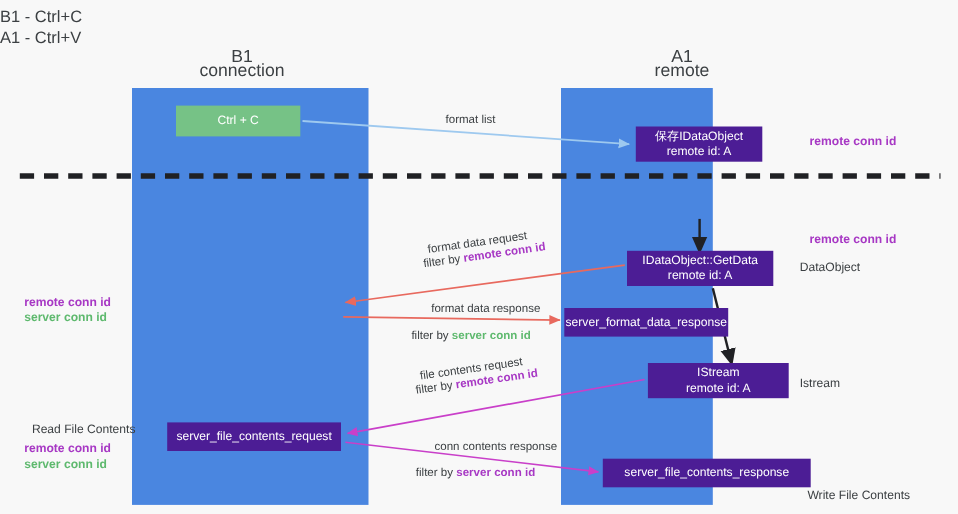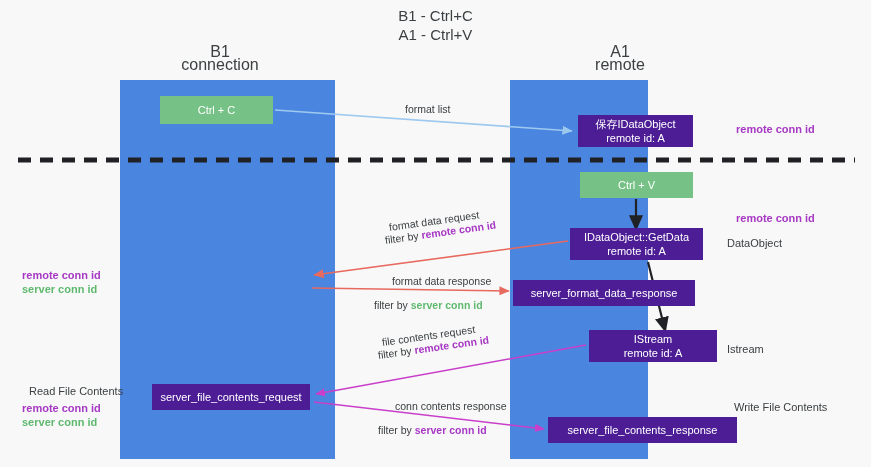--- a/index.html
+++ b/index.html
@@ -15,21 +15,21 @@
   .lane{
     position:absolute;
     background:#4a86e0;
   }
   #lane-b1{left:120px;top:80px;width:215px;height:379px;}
   #lane-a1{left:510px;top:80px;width:138px;height:379px;}
 
   
   #title{
     position:absolute;left:0;top:6px;width:871px;
-    text-align:center;font-size:15px;color:#3c4043;line-height:19px;
+    font-size:15px;color:#3c4043;line-height:19px;
     white-space:pre-line;
   }
   .lane-head{
     position:absolute;text-align:center;font-size:16px;
     color:#3c4043;line-height:13px;white-space:pre-line;
   }
   #head-b1{left:160px;top:45px;width:120px;}
   #head-a1{left:560px;top:45px;width:120px;}
 
   
@@ -43,39 +43,39 @@
     box-sizing:border-box;
   }
   .node.green{background:#76c286;}
   .node.orange{background:#4c1d95;}
 
   #n-ctrlc{left:160px;top:96px;width:113px;height:28px;text-align:right;}
   #n-save-ido{left:578px;top:115px;width:115px;height:32px;}
   #n-ctrlv{left:580px;top:172px;width:113px;height:26px;}
   #n-getdata{left:570px;top:228px;width:133px;height:32px;}
   #n-sfdreq{left:152px;top:268px;width:158px;height:26px;}
-  #n-sfdres{left:513px;top:280px;width:182px;height:26px;}
+  #n-sfdres{left:513px;top:280px;width:149px;height:26px;}
   #n-istream{left:589px;top:330px;width:128px;height:32px;}
   #n-sfcreq{left:152px;top:384px;width:158px;height:26px;}
   #n-sfcres{left:548px;top:417px;width:189px;height:26px;}
 
   
   .anno{
     position:absolute;font-size:11px;line-height:14px;
     white-space:pre-line;
   }
   .anno.plain{color:#3c4043;}
   .anno.purple{color:#a738c4;font-weight:bold;}
   .anno.green{color:#5eb96e;font-weight:bold;}
 
   #a-r1{left:736px;top:122px;}
   #a-r2{left:736px;top:211px;}
   #a-r3{left:727px;top:236px;}
   #a-r4{left:727px;top:342px;}
-  #a-r5{left:734px;top:400px;}
+  #a-r5{left:734px;top:444px;}
 
   #a-l1{left:22px;top:268px;}
   #a-l1b{left:22px;top:282px;}
   #a-l2{left:29px;top:384px;}
   #a-l3{left:22px;top:401px;}
   #a-l3b{left:22px;top:415px;}
 
   
   .elab{
     position:absolute;font-size:10.5px;line-height:13px;
@@ -142,21 +142,20 @@
     <line x1="586" y1="345" x2="316" y2="394" stroke="#c93fc9" stroke-width="1.5" marker-end="url(#ar-mag)"></line>
 
     <line x1="314" y1="402" x2="544" y2="429" stroke="#c93fc9" stroke-width="1.5" marker-end="url(#ar-mag)"></line>
 
     <line x1="18" y1="160" x2="855" y2="160" stroke="#202124" stroke-width="5" stroke-dasharray="13 9" stroke-linecap="butt"></line>
   </svg>
 
   <div class="node green" id="n-ctrlc">Ctrl + C</div>
   <div class="node orange" id="n-save-ido">保存IDataObject
 remote id: A</div>
-  <div class="node green" id="n-ctrlv">Ctrl + V</div>
   <div class="node orange" id="n-getdata">IDataObject::GetData
 remote id: A</div>
   <div class="node orange" id="n-sfdres">server_format_data_response</div>
   <div class="node orange" id="n-istream">IStream
 remote id: A</div>
   <div class="node orange" id="n-sfcreq">server_file_contents_request</div>
   <div class="node orange" id="n-sfcres">server_file_contents_response</div>
 
   <div class="anno purple" id="a-r1">remote conn id</div>
   <div class="anno purple" id="a-r2">remote conn id</div>

